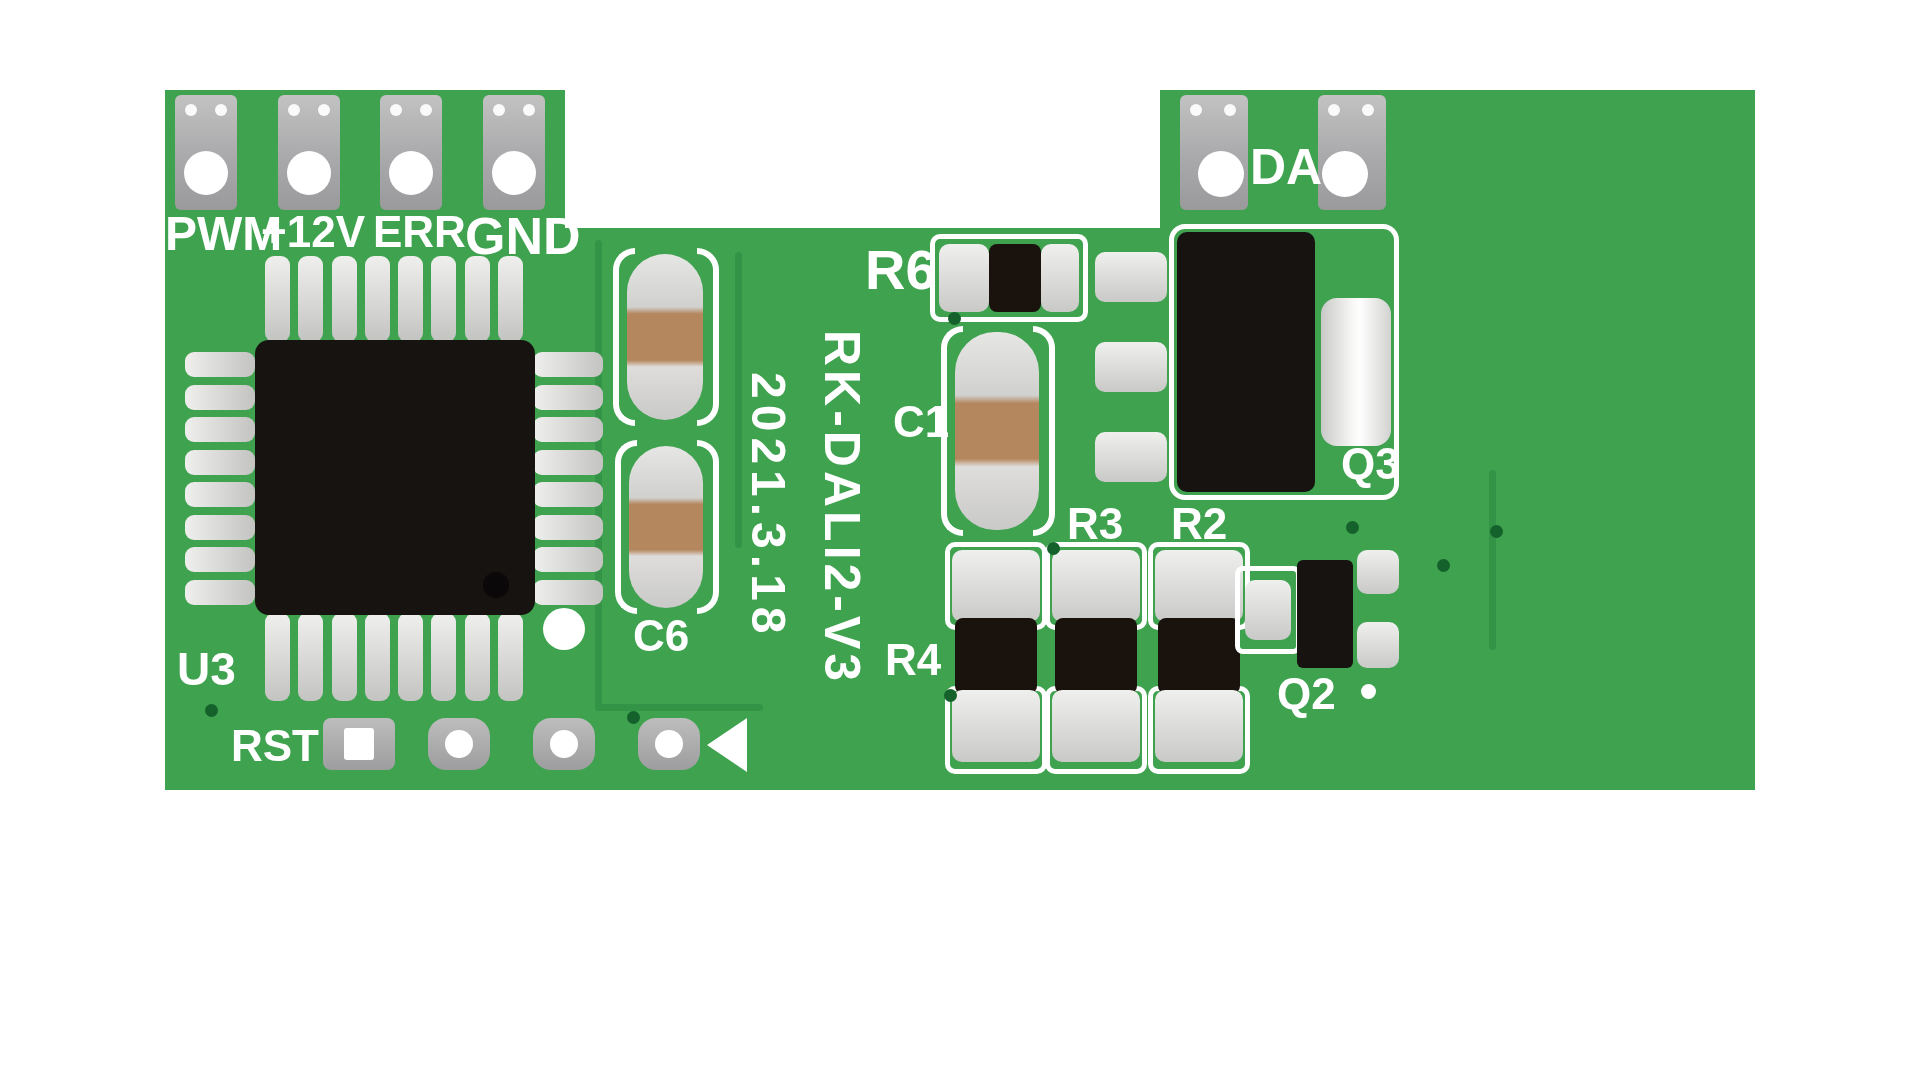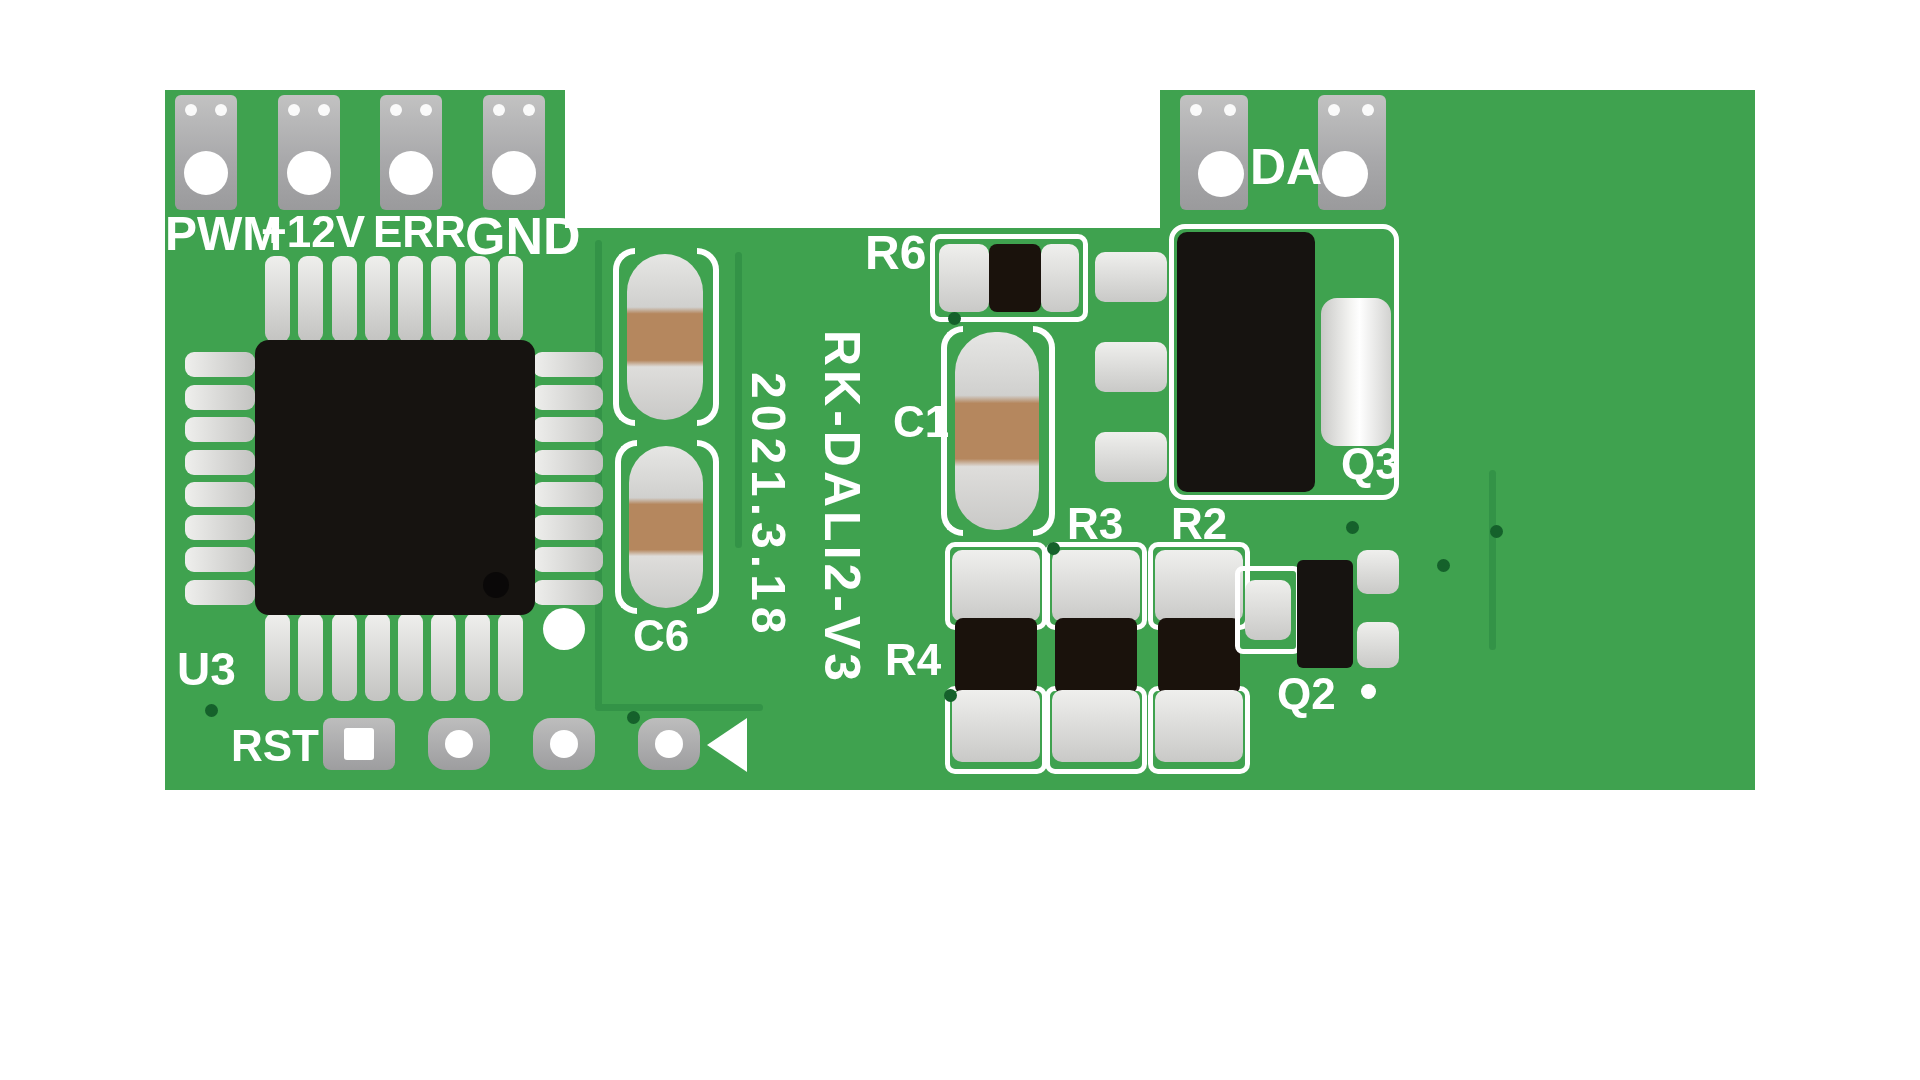--- a/index.html
+++ b/index.html
@@ -153,21 +153,21 @@
     <div class="brkr" style="left:532px; top:158px; height:178px;"></div>
     <div class="cap" style="left:462px; top:164px; width:76px; height:166px;"></div>
     <div class="brkl" style="left:450px; top:350px; height:174px;"></div>
     <div class="brkr" style="left:532px; top:350px; height:174px;"></div>
     <div class="cap" style="left:464px; top:356px; width:74px; height:162px;"></div>
     <div class="silk" style="left:468px; top:524px; font-size:44px;">C6</div>
 
     <div class="vtext" style="left:576px; top:282px; font-size:48px; letter-spacing:6px;">2021.3.18</div>
     <div class="vtext" style="left:648px; top:240px; font-size:50px; letter-spacing:4px;">RK-DALI2-V3</div>
 
-    <div class="silk" style="left:700px; top:139px; font-size:48px;">R6</div>
+    <div class="silk" style="left:700px; top:152px; font-size:56px;">R6</div>
     <div class="outline" style="left:765px; top:144px; width:158px; height:88px;"></div>
     <div class="pad" style="left:774px; top:154px; width:50px; height:68px;"></div>
     <div class="blackpart" style="left:824px; top:154px; width:52px; height:68px;"></div>
     <div class="pad" style="left:876px; top:154px; width:38px; height:68px;"></div>
 
     <div class="silk" style="left:728px; top:310px; font-size:44px;">C1</div>
     <div class="brkl" style="left:776px; top:236px; height:210px;"></div>
     <div class="brkr" style="left:868px; top:236px; height:210px;"></div>
     <div class="cap" style="left:790px; top:242px; width:84px; height:198px;"></div>
 

